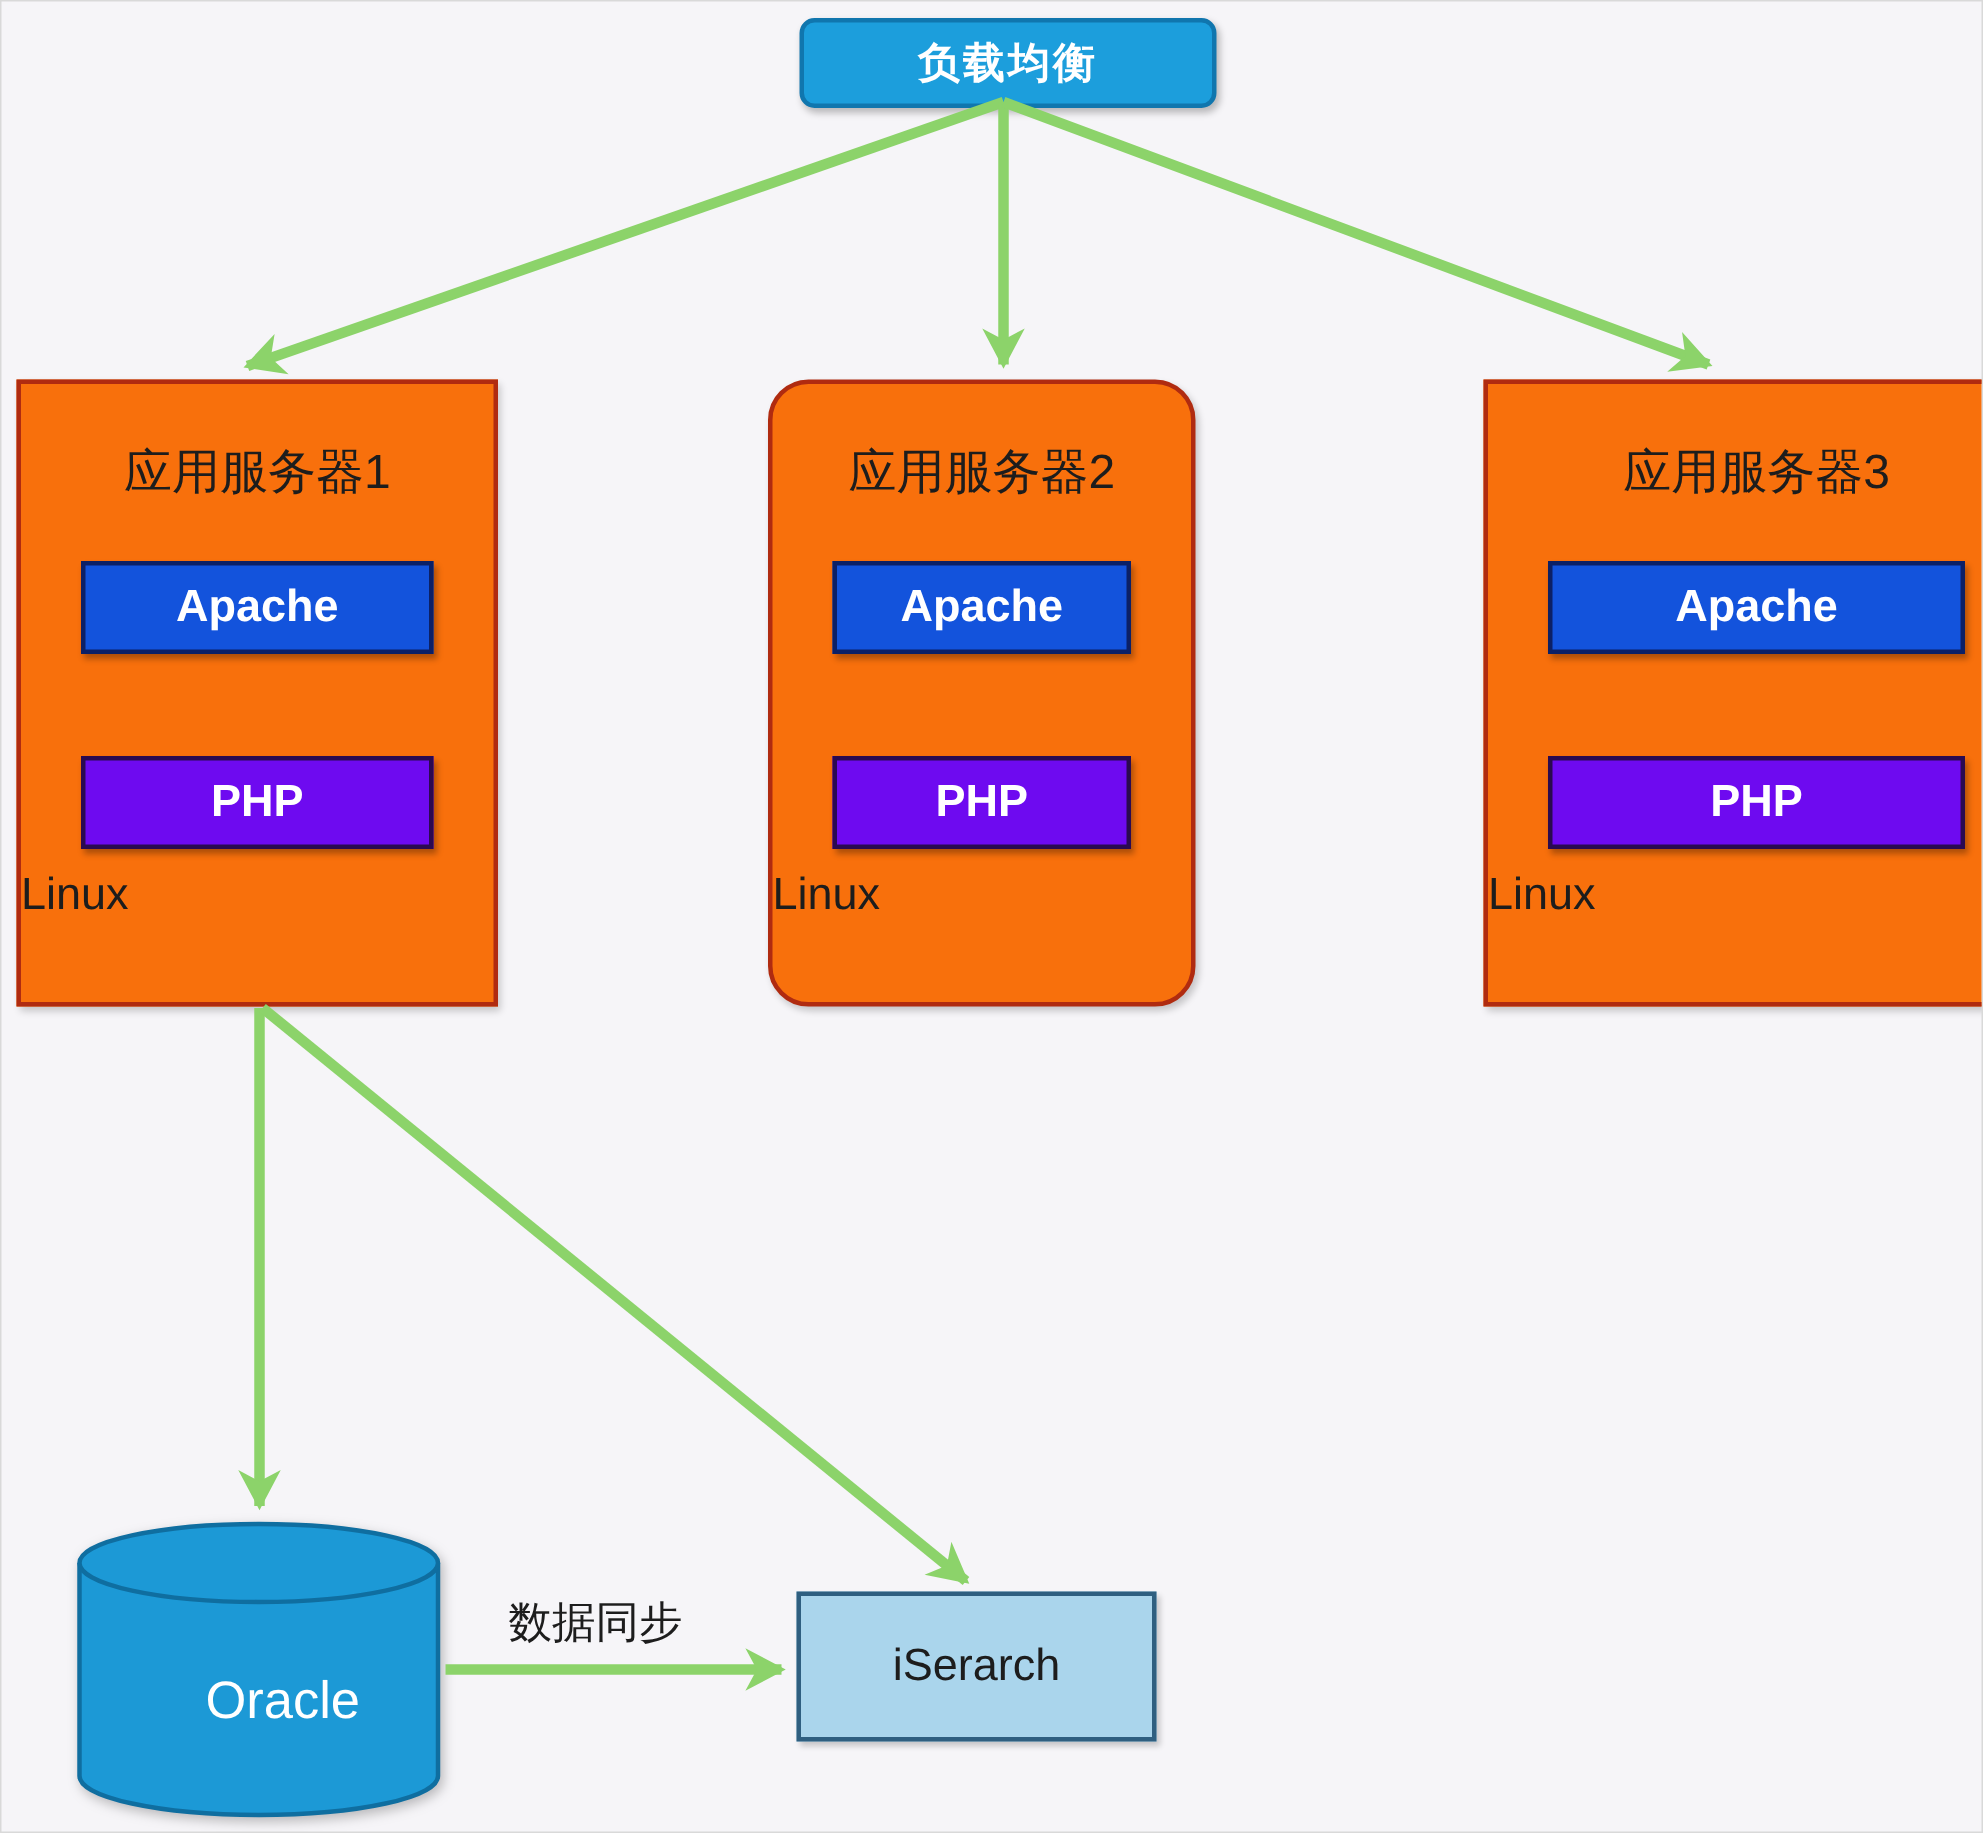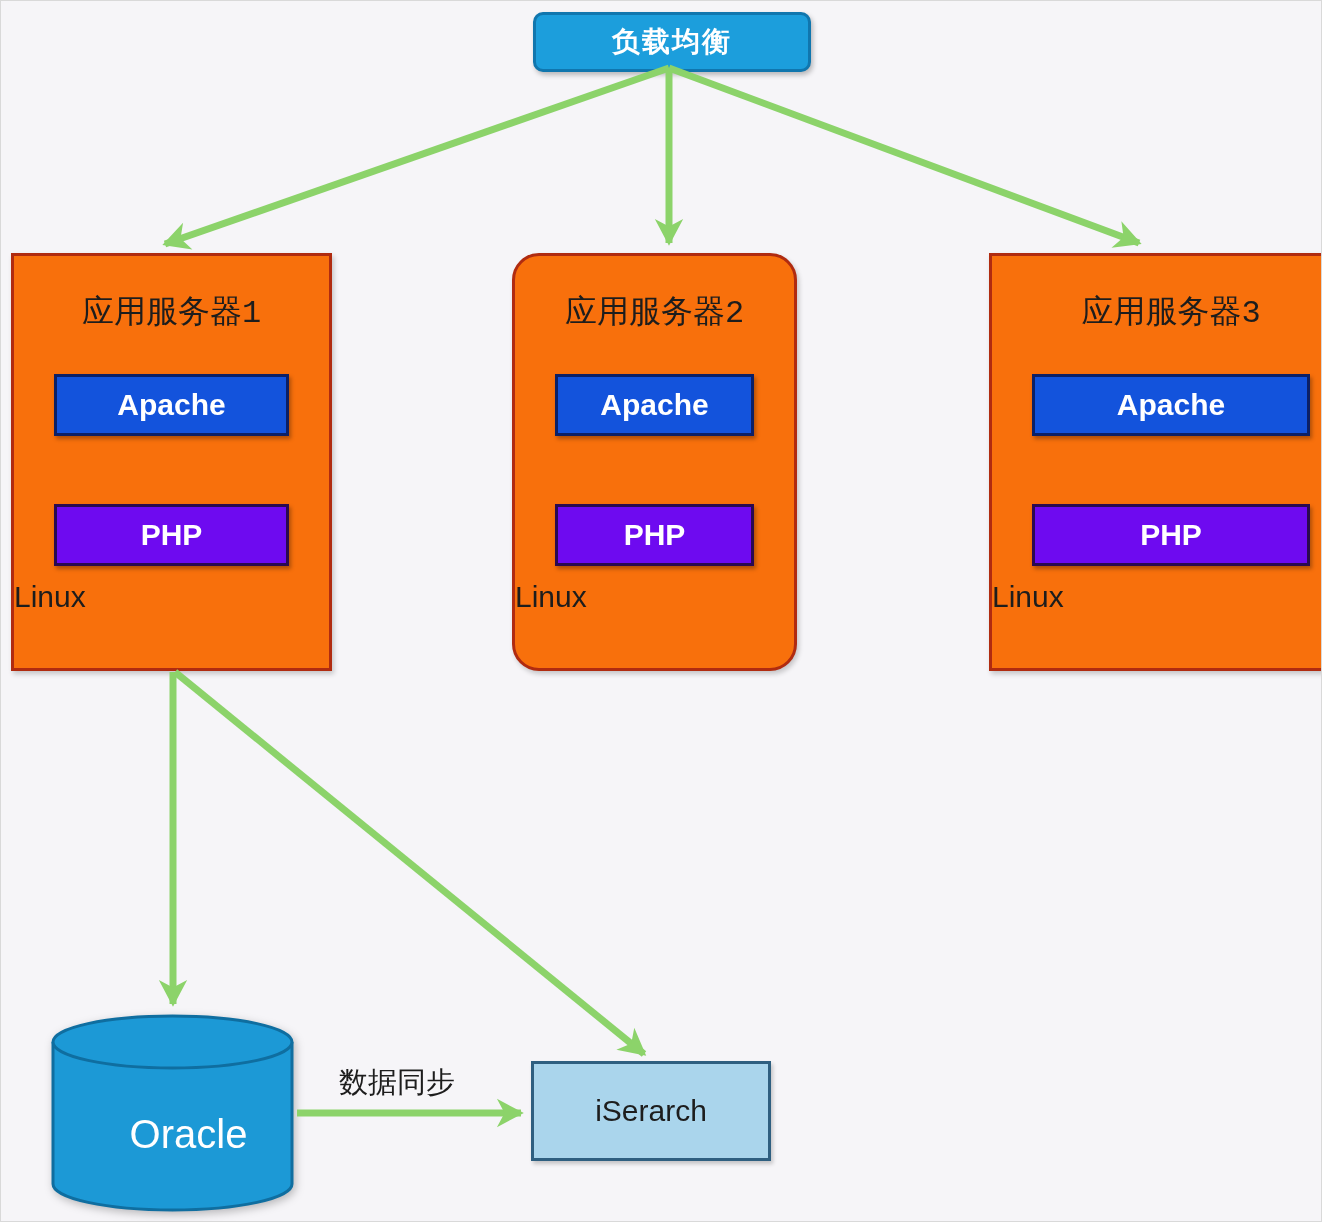--- a/index.html
+++ b/index.html
@@ -32,21 +32,21 @@
     background:var(--server-fill);
     border:3px solid var(--server-border);
     box-shadow:2px 3px 5px rgba(0,0,0,0.2);
   }
   .s1 { left:10px; }
   .s2 { left:511px; width:285px;border-radius:27px; }
   .s3 { left:988px; width:364px; }
   .server-title {
     position:absolute; left:0; right:0; top:38px; height:40px;
     line-height:40px; text-align:center;
-    color:var(--text-dark); font-size:32px;font-family:Liberation Mono, monospace;
+    color:var(--text-dark); font-size:32px;
   }
   .chip {
     position:absolute; left:40px; right:40px; height:62px;
     display:flex; align-items:center; justify-content:center;
     color:var(--text-light); font-size:30px; font-weight:bold;
     box-shadow:2px 3px 4px rgba(0,0,0,0.3);
   }
   .chip.apache { top:118px; background:var(--apache-fill); border:3px solid var(--apache-border); }
   .chip.php    { top:248px; background:var(--php-fill);    border:3px solid var(--php-border); }
   .server-os {
@@ -56,21 +56,21 @@
   }
 
   
   .oracle { position:absolute; left:50px; top:1013px; width:243px; height:198px;
             filter:drop-shadow(2px 3px 4px rgba(0,0,0,0.25)); }
   .oracle svg { display:block; width:100%; height:100%; }
   .cyl-body { fill:var(--oracle-fill); stroke:var(--oracle-border); stroke-width:3; }
   .oracle-label {
     position:absolute; left:0; right:0; top:100px; height:40px;
     line-height:40px; text-align:center;
-    color:var(--text-light); font-size:40px;padding-left:32px;
+    color:var(--text-light); font-size:35px;padding-left:32px;
   }
 
   
   .iserarch {
     position:absolute; left:530px; top:1060px; width:240px; height:100px;
     background:var(--iserarch-fill);
     border:3px solid var(--iserarch-border);
     display:flex; align-items:center; justify-content:center;
     color:var(--text-dark); font-size:30px;
     box-shadow:2px 3px 4px rgba(0,0,0,0.2);

